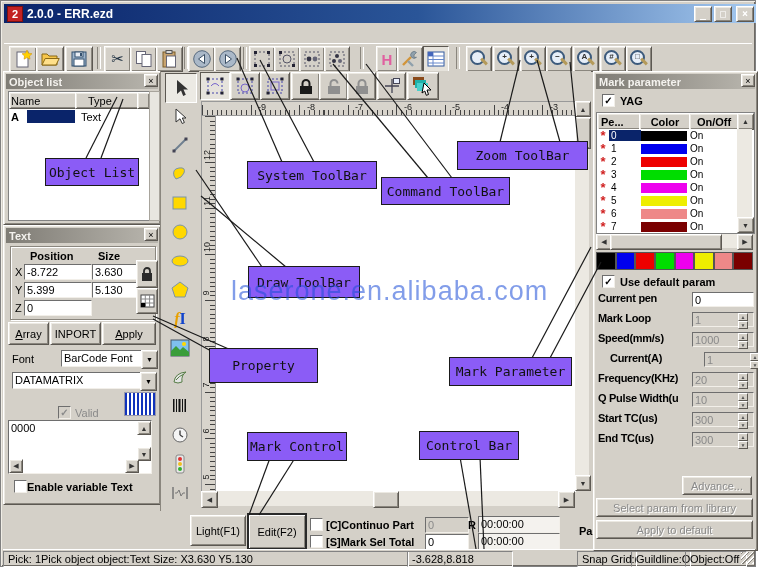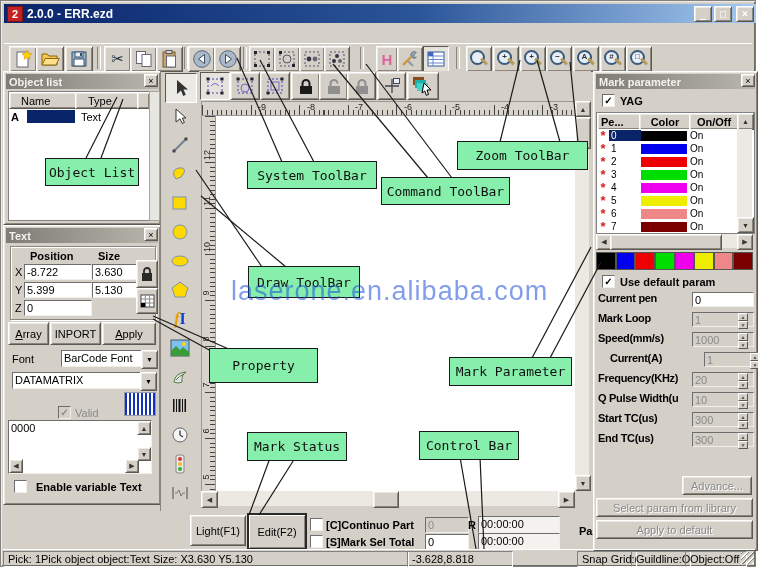--- a/index.html
+++ b/index.html
@@ -31,21 +31,21 @@
   .vsep{width:2px;height:22px;border-left:1px solid #8a867e;border-right:1px solid #fff}
   .cap{position:absolute;left:2px;top:2px;right:2px;height:15px;
        background:linear-gradient(90deg,#7f7c75,#b9b6ae);color:#f4f2ee;font-size:11px;
        display:flex;align-items:center;padding:0 3px;font-weight:bold}
   .capx{position:absolute;right:2px;top:2px;width:12px;height:11px;font-size:9px;line-height:10px;
         text-align:center;color:#000}
   .cb{width:11px;height:11px;background:#fff;border:1px solid;border-color:#6e6e6e #f2efe9 #f2efe9 #6e6e6e;
       font-size:10px;line-height:11px;text-align:center;font-weight:bold}
   .cb.off{color:transparent}
   .cb.dis{background:#d4d0c8;color:#8a8a8a}
-  .ann{position:absolute;background:#86efac;border:1.5px solid #1a1a1a;z-index:55;
+  .ann{position:absolute;background:#8b5cf6;border:1.5px solid #1a1a1a;z-index:55;
        font-family:"DejaVu Sans Mono",monospace;font-size:13px;color:#111;
        display:flex;align-items:center;justify-content:center;white-space:nowrap}
   #callouts{position:absolute;left:0;top:0;z-index:50;pointer-events:none}
   #watermark{position:absolute;left:231px;top:276px;z-index:70;font-size:27px;color:#1d4ed8;
              opacity:.55;letter-spacing:1px;pointer-events:none;white-space:nowrap}
   .ticksH{position:absolute;bottom:1px;left:0;right:0;height:5px;
           background:repeating-linear-gradient(90deg,#444 0 1px,transparent 1px 4.86px)}
   .ticksHbig{position:absolute;bottom:1px;left:0;right:0;height:10px;
           background:repeating-linear-gradient(90deg,#444 0 1px,transparent 1px 48.6px)}
   .ticksV{position:absolute;right:1px;top:0;bottom:0;width:5px;
@@ -242,21 +242,21 @@
           </span>
         </div>
   </div>
 
   <div class="abs r" style="left:2px;top:70px;width:156px;height:152px">
     <div class="cap">
           <span>Object list</span>
         </div>
     <span class="capx btn">×</span>
     <div class="abs" style="left:4px;top:19px;width:140px;height:128px;background:#fff;border:1px solid #828282">
-      <div class="abs btn" style="left:0;top:0;width:66px;height:15px;justify-content:flex-start;padding-left:11px">Name</div>
+      <div class="abs btn" style="left:0;top:0;width:66px;height:15px;justify-content:flex-start;padding-left:1px">Name</div>
       <div class="abs btn" style="left:66px;top:0;width:62px;height:15px;justify-content:flex-start;padding-left:12px">Type</div>
       <div class="abs btn" style="left:128px;top:0;width:11px;height:15px"></div>
       <div class="abs" style="left:2px;top:19px;width:14px;height:13px;font-weight:bold">A</div>
       <div class="abs" style="left:18px;top:18px;width:48px;height:13px;background:#0a246a"></div>
       <div class="abs" style="left:72px;top:19px;width:50px;height:13px">Text</div>
     </div>
     <div class="abs" style="left:145px;top:19px;width:9px;height:128px;background:#e8e6e0;border:1px solid #a8a49c"></div>
   </div>
 
   <div class="abs r" style="left:2px;top:224px;width:156px;height:278px">
@@ -305,21 +305,21 @@
       <span class="cb dis">✓</span>
       <span>Valid</span>
     </div>
     <div class="abs fld" style="left:4px;top:194px;width:142px;height:52px;padding:0">
       <div class="abs" style="left:2px;top:1px">0000</div>
       <div class="abs btn scrbtn" style="right:0;top:0;width:12px;height:12px">▲</div>
       <div class="abs btn scrbtn" style="right:0;bottom:12px;width:12px;height:12px">▼</div>
       <div class="abs btn scrbtn" style="left:0;bottom:0;width:12px;height:12px">◀</div>
       <div class="abs btn scrbtn" style="right:12px;bottom:0;width:12px;height:12px">▶</div>
     </div>
-    <div class="abs" style="left:10px;top:254px;display:flex;gap:9px;align-items:center">
+    <div class="abs" style="left:10px;top:254px;display:flex;gap:0;align-items:center">
       <span class="cb off"></span>
       <span style="font-weight:bold">Enable variable Text</span>
     </div>
   </div>
 
   <div class="abs" style="left:159px;top:70px;width:39px;height:440px;border-right:1px solid #fff;border-left:1px solid #8a867e">
     <div class="dtool active" style="top:2px">
           <svg width="20" height="20">
             <polygon points="6,2 6,16 10,12.5 12.2,18 14.8,16.8 12.5,11.5 17,11.5" fill="#333"></polygon>
           </svg>
@@ -710,18 +710,18 @@
   </g>
 </svg>
 
 <div class="ann" style="left:45px;top:158px;width:92px;height:26px">Object List</div>
 <div class="ann" style="left:247px;top:161px;width:128px;height:26px">System ToolBar</div>
 <div class="ann" style="left:381px;top:177px;width:127px;height:26px">Command ToolBar</div>
 <div class="ann" style="left:457px;top:141px;width:129px;height:27px">Zoom ToolBar</div>
 <div class="ann" style="left:248px;top:266px;width:110px;height:30px">Draw ToolBar</div>
 <div class="ann" style="left:209px;top:348px;width:107px;height:33px">Property</div>
 <div class="ann" style="left:449px;top:357px;width:121px;height:27px">Mark Parameter</div>
-<div class="ann" style="left:247px;top:432px;width:98px;height:27px">Mark Status</div>
+<div class="ann" style="left:247px;top:432px;width:98px;height:27px">Mark Control</div>
 <div class="ann" style="left:419px;top:431px;width:98px;height:27px">Control Bar</div>
 
 <div id="watermark">laserone.en.alibaba.com</div>
 
 </div>
 
 </body></html>

